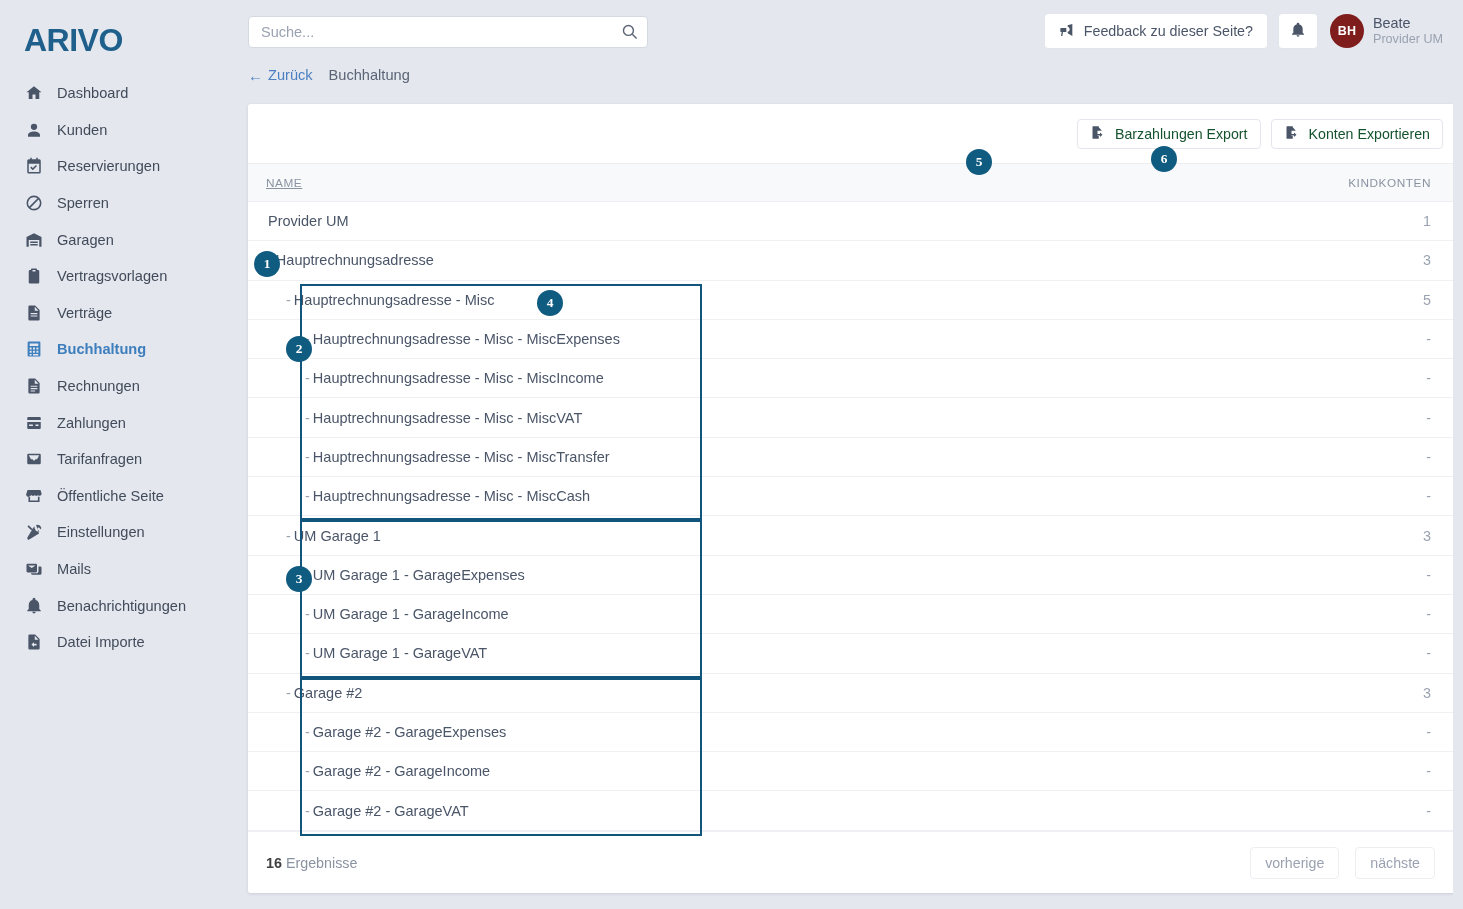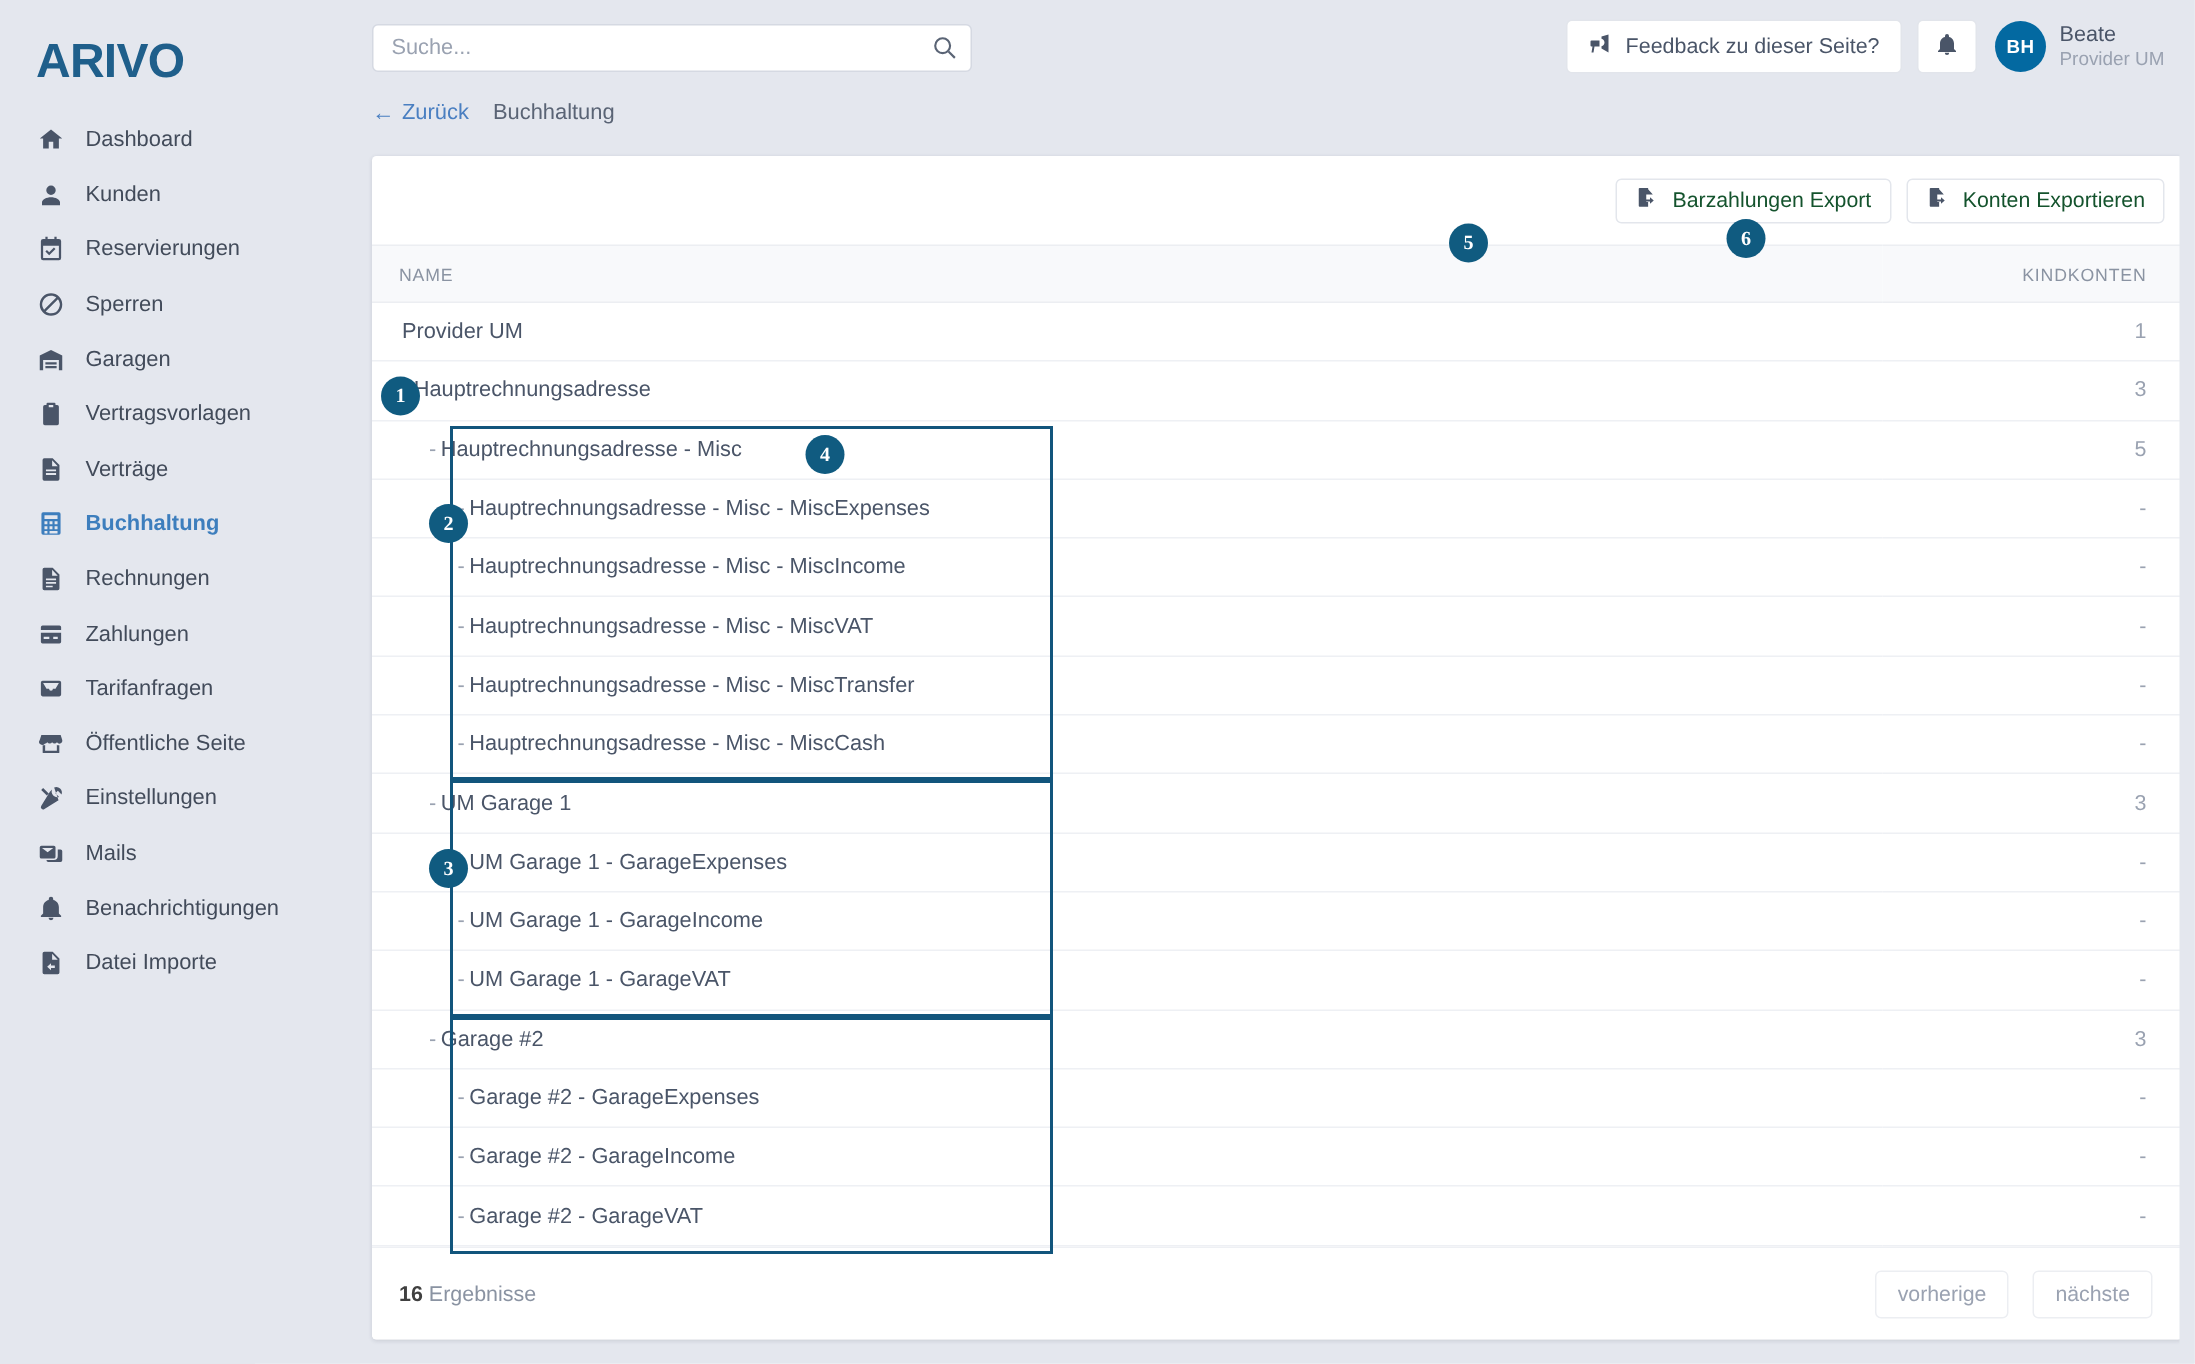--- a/index.html
+++ b/index.html
@@ -87,21 +87,21 @@
   .feedback-btn svg { width: 16px; height: 16px; fill: #4a5568; }
   .bell-btn {
     width: 40px; height: 36px;
     background: #fff; border: 1px solid #e2e5eb; border-radius: 4px;
     display: flex; align-items: center; justify-content: center; cursor: pointer;
   }
   .bell-btn svg { width: 16px; height: 16px; fill: #4a5568; }
   .user-chip { display: flex; align-items: center; gap: 9px; cursor: pointer; margin-left: 2px;}
   .avatar {
     width: 34px; height: 34px; border-radius: 50%;
-    background: #0369a1; color: #fff;
+    background: #7f1d1d; color: #fff;
     display: flex; align-items: center; justify-content: center;
     font-size: 12.5px; font-weight: bold; letter-spacing: 0.3px;
   }
   .user-meta { line-height: 1.22; }
   .user-name { font-size: 14.4px; color: #4a5568; }
   .user-role { font-size: 12.6px; color: #9aa2b1; }
 
   
   .breadcrumb {
     display: flex; align-items: center; gap: 16px;
@@ -141,21 +141,21 @@
   table.acct thead th {
     background: #f8f9fb;
     border-top: 1px solid #eceef2;
     border-bottom: 1px solid #eceef2;
     height: 38px;
     font-size: 11.8px; font-weight: normal;
     letter-spacing: 0.55px;
     color: #8a93a2;
     text-transform: uppercase;
   }
-  table.acct thead th.c-name { text-align: left;  padding-left: 18px; }
+  table.acct thead th.c-name { text-align: left;  padding-left: 18px; text-decoration: underline; }
   table.acct thead th.c-kids { text-align: right; padding-right: 24px; width: 200px; }
   table.acct tbody td {
     height: 39.3px;
     border-bottom: 1px solid #eef0f4;
     font-size: 14.5px;
     color: #4a5568;
     vertical-align: middle;
   }
   table.acct tbody td.c-name { padding-left: 20px; white-space: nowrap; }
   table.acct tbody td.c-kids { text-align: right; padding-right: 24px; color: #9aa2b1; font-size: 14.3px;}

